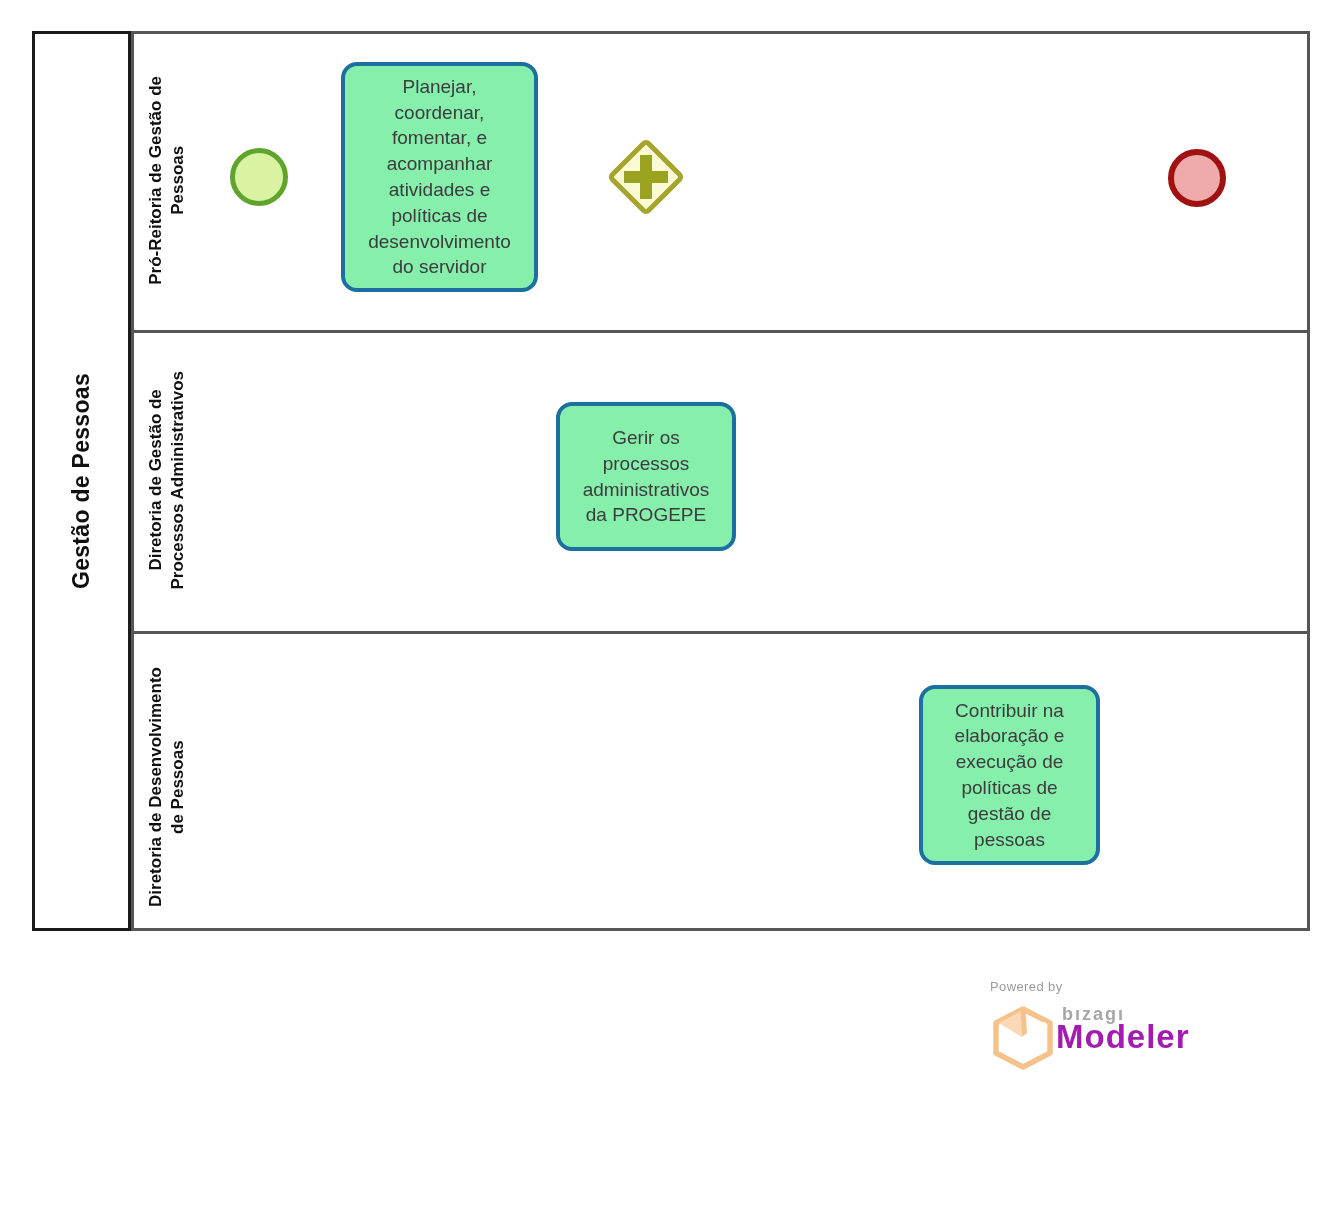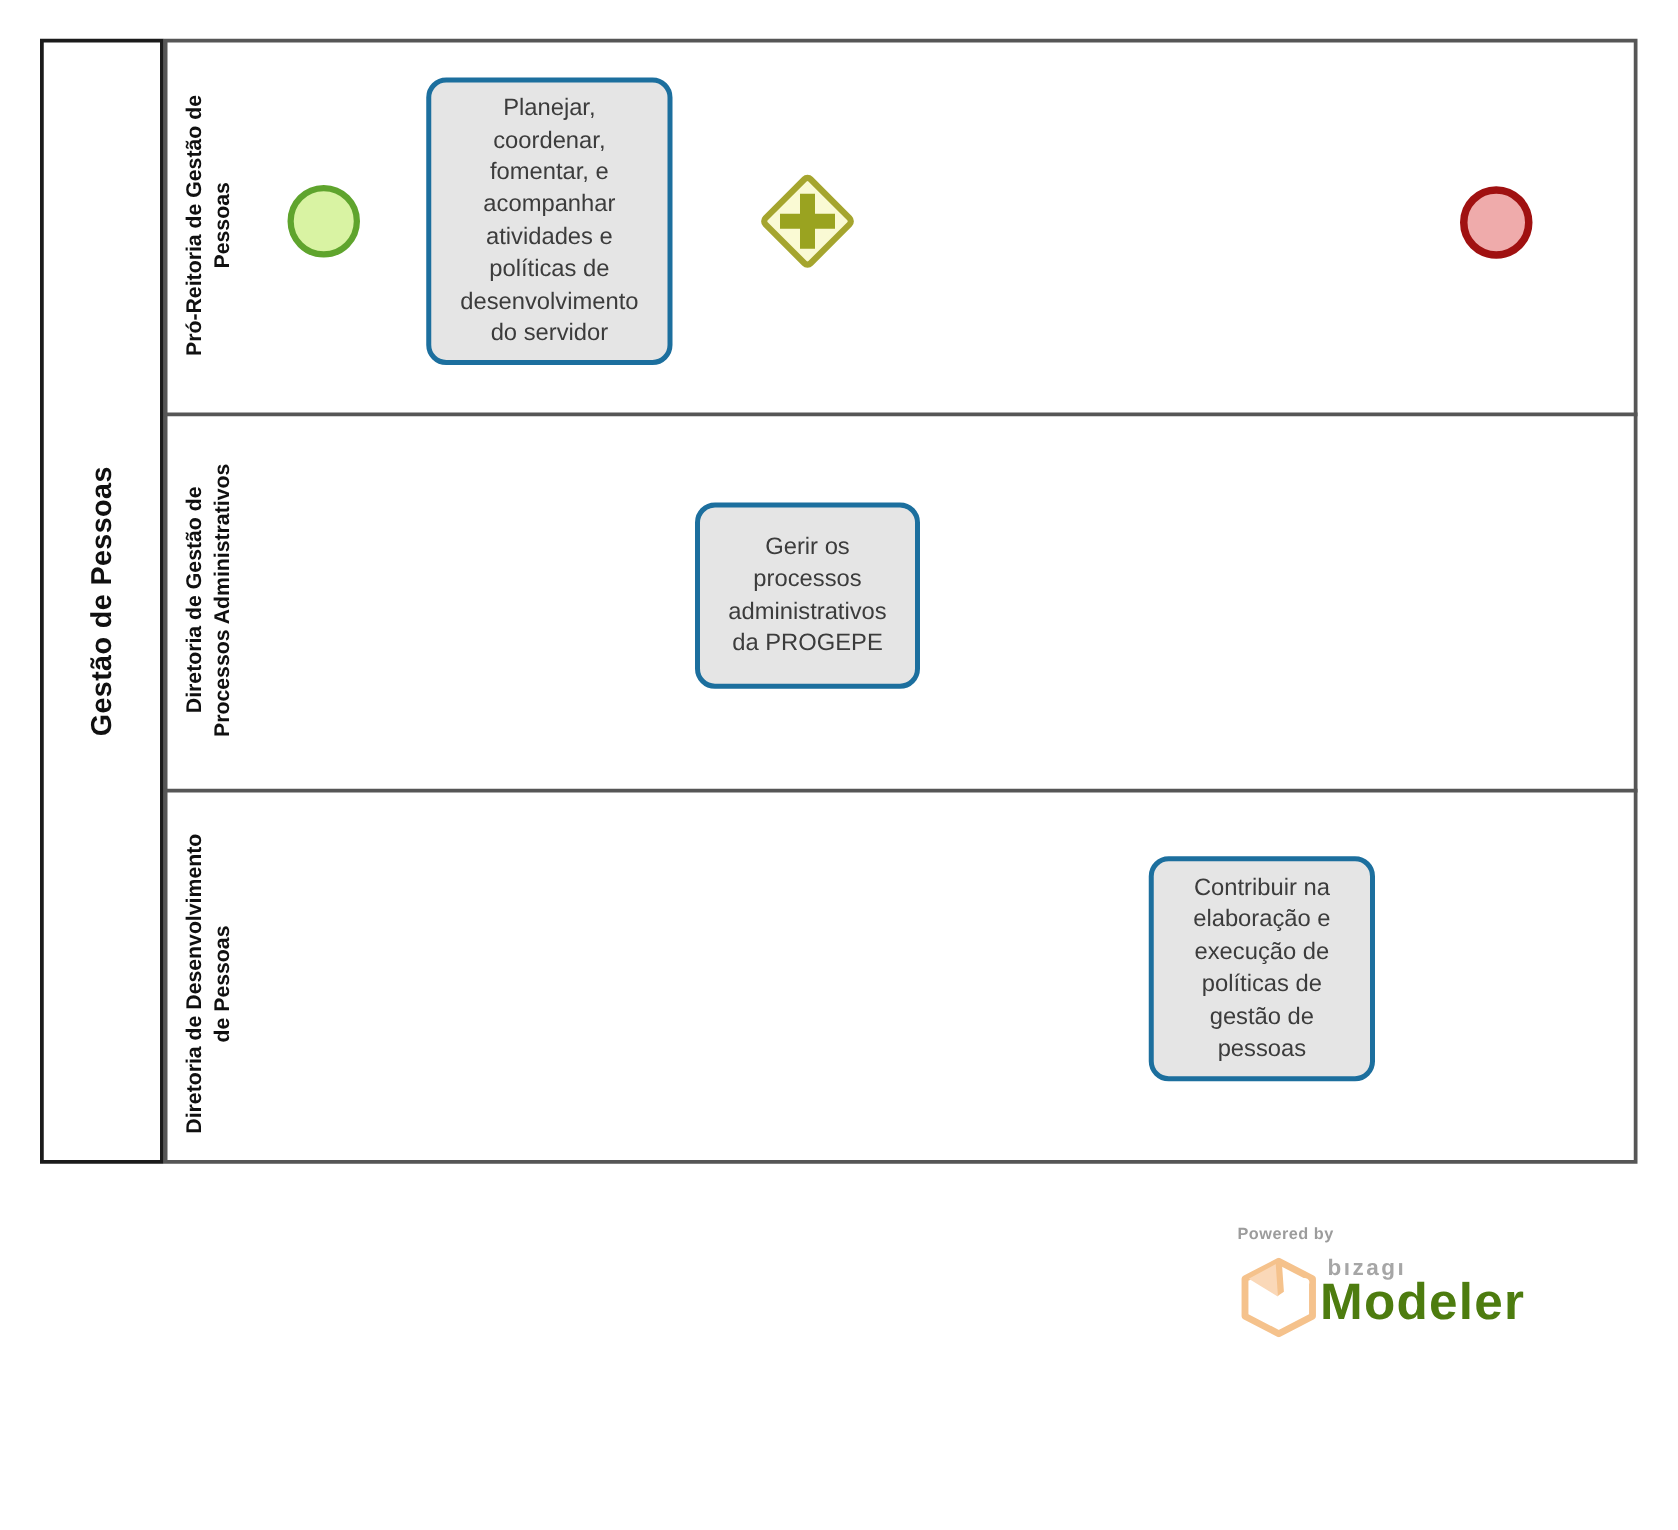--- a/index.html
+++ b/index.html
@@ -14,44 +14,44 @@
     border:3px solid #565656;box-sizing:border-box;background:#fff;}
   .lane-divider{position:absolute;left:131px;width:1179px;height:3px;background:#565656;}
   .lane-label-strip{position:absolute;left:134px;width:66px;display:flex;
     align-items:center;justify-content:center;overflow:visible;}
   .v-label{writing-mode:vertical-rl;transform:rotate(180deg);white-space:pre-line;
     text-align:center;color:#101010;}
   .pool-title{font-size:23px;font-weight:bold;letter-spacing:.3px;}
   .lane-title{font-size:17px;font-weight:bold;line-height:1.3;}
 
   
-  .task{position:absolute;box-sizing:border-box;border:4px solid #1c6f9e;background:#e5e5e5;
+  .task{position:absolute;box-sizing:border-box;border:4px solid #1c6f9e;background:#86efac;
     border-radius:16px;display:flex;align-items:center;justify-content:center;
     color:#3c3c3c;font-size:19px;line-height:1.36;text-align:center;white-space:pre-line;}
   .event{position:absolute;box-sizing:border-box;border-radius:50%;}
   .start-event{left:230px;top:148px;width:58px;height:58px;border:5px solid #5fa42d;background:#d9f3a3;}
   .end-event{left:1168px;top:149px;width:58px;height:58px;border:6px solid #a01111;background:#efabab;}
   .gateway{position:absolute;left:605px;top:136px;width:82px;height:82px;}
   .gateway .diamond{position:absolute;left:13px;top:13px;width:56px;height:56px;
     transform:rotate(45deg);border:5px solid #a5a52e;background:#fafad4;border-radius:6px;
     box-sizing:border-box;}
   .gateway .plus-h{position:absolute;left:19px;top:35px;width:44px;height:12px;background:#9aa320;}
   .gateway .plus-v{position:absolute;left:35px;top:19px;width:12px;height:44px;background:#9aa320;}
 
   
   #flows{position:absolute;left:0;top:0;pointer-events:none;}
 
   
   .branding{position:absolute;left:990px;top:979px;width:280px;}
-  .powered-by{font-size:13px;font-weight:bold;color:#9c9c9c;letter-spacing:.4px;}
+  .powered-by{font-size:13px;font-weight:normal;color:#9c9c9c;letter-spacing:.4px;}
   .brand-row{position:relative;margin-top:8px;height:70px;text-decoration:underline;}
   .hex-icon{position:absolute;left:2px;top:4px;}
   .bizagi-word{position:absolute;left:72px;top:2px;font-size:18px;color:#a6a6a6;
     letter-spacing:2px;font-weight:bold;}
-  .modeler-word{position:absolute;left:66px;top:16px;font-size:41px;color:#4d7c0f;
+  .modeler-word{position:absolute;left:66px;top:16px;font-size:33px;color:#a21caf;
     font-weight:bold;letter-spacing:1px;}
 </style>
 </head>
 <body>
 
 <div id="canvas">
 
   <svg id="flows" width="1342" height="1224" viewBox="0 0 1342 1224">
     <defs>
       <marker id="arrow" markerUnits="userSpaceOnUse" markerWidth="17" markerHeight="14" refX="15.5" refY="7" orient="auto">

